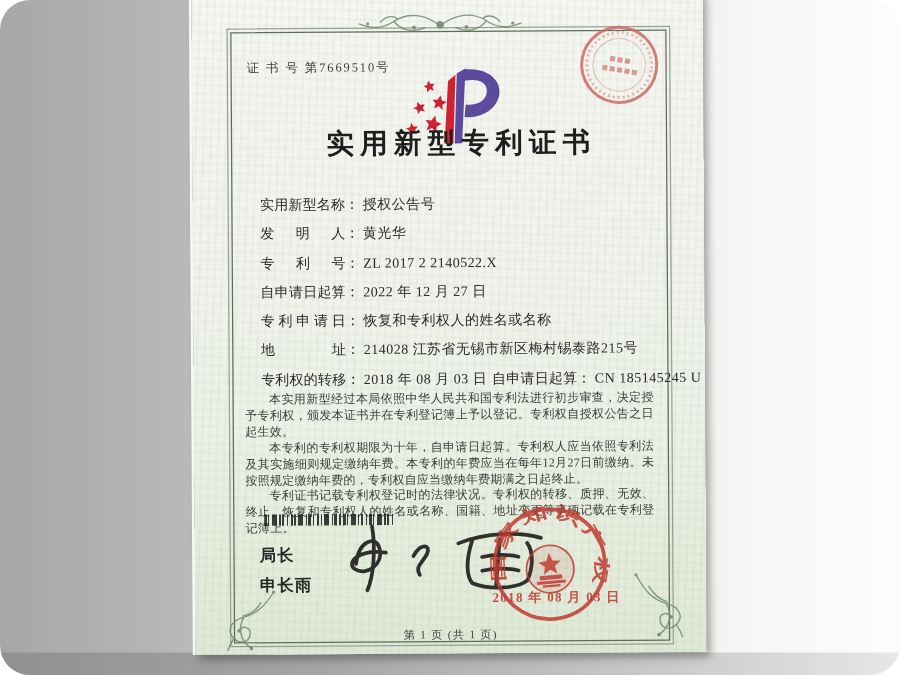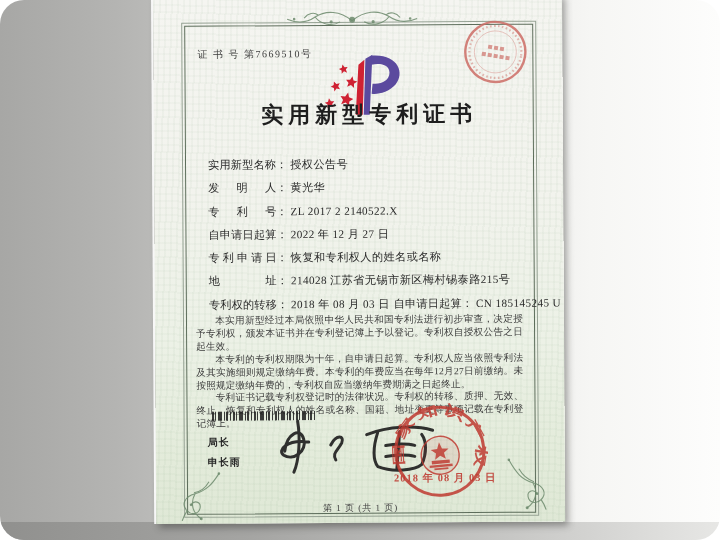--- a/index.html
+++ b/index.html
@@ -47,21 +47,21 @@
   .paras{position:absolute;left:41px;top:319px;width:327px;font-size:9.6px;line-height:12.9px;
     color:#3c3c3c;text-align:justify;letter-spacing:0.2px;}
   .paras p{margin:0;text-indent:2em;}
   .barcode{
     position:absolute;left:56px;top:416px;width:105px;height:9px;opacity:0.85;
     background-image:
       repeating-linear-gradient(90deg,#1d1d1d 0 1px,transparent 1px 3px),
       repeating-linear-gradient(90deg,#1d1d1d 0 2px,transparent 2px 7px);
   }
   .signer{position:absolute;left:52px;top:440px;font-family:"Liberation Sans",sans-serif;
-    font-size:10px;font-weight:700;color:#262626;}
+    font-size:13px;font-weight:700;color:#262626;}
   .signer div{margin-bottom:6px;letter-spacing:1px;}
   .signature{position:absolute;left:113px;top:420px;}
   .seal{position:absolute;left:236px;top:409px;transform:rotate(-5deg);}
   .sealdate{position:absolute;left:238px;top:477px;font-size:10.5px;font-weight:700;
     color:#bf3a31;letter-spacing:1px;opacity:0.88;}
   .pagefoot{position:absolute;left:0;top:507px;width:100%;text-align:center;font-size:9px;
     color:#3f3f3f;letter-spacing:1px;}
 </style>
 </head>
 <body>

